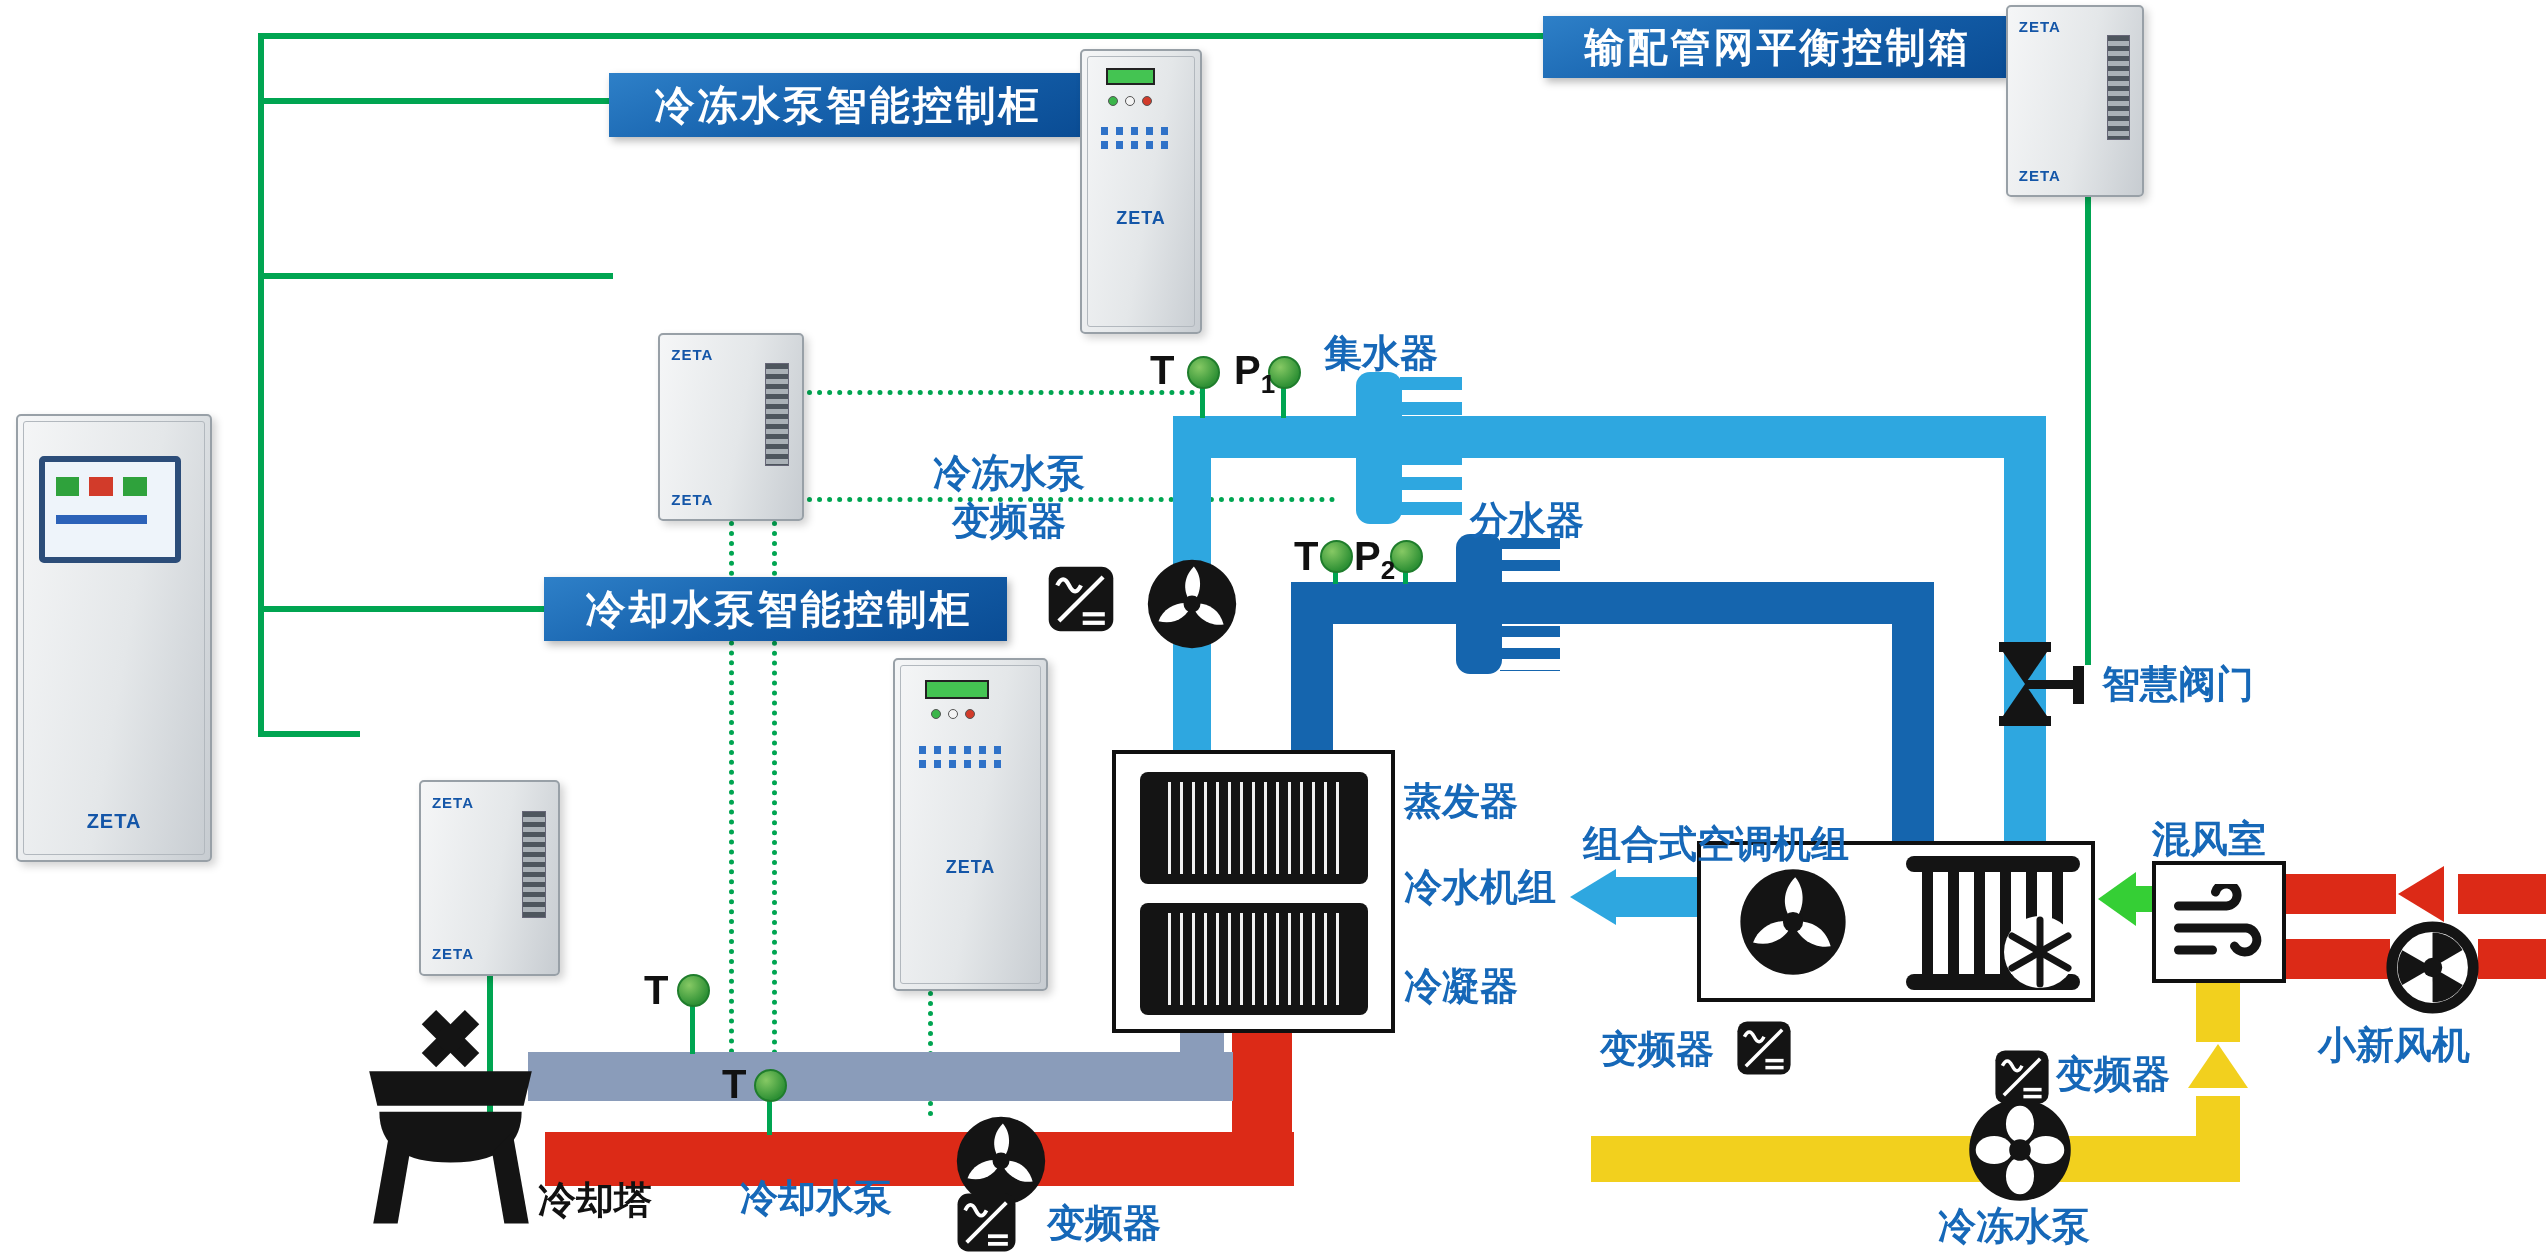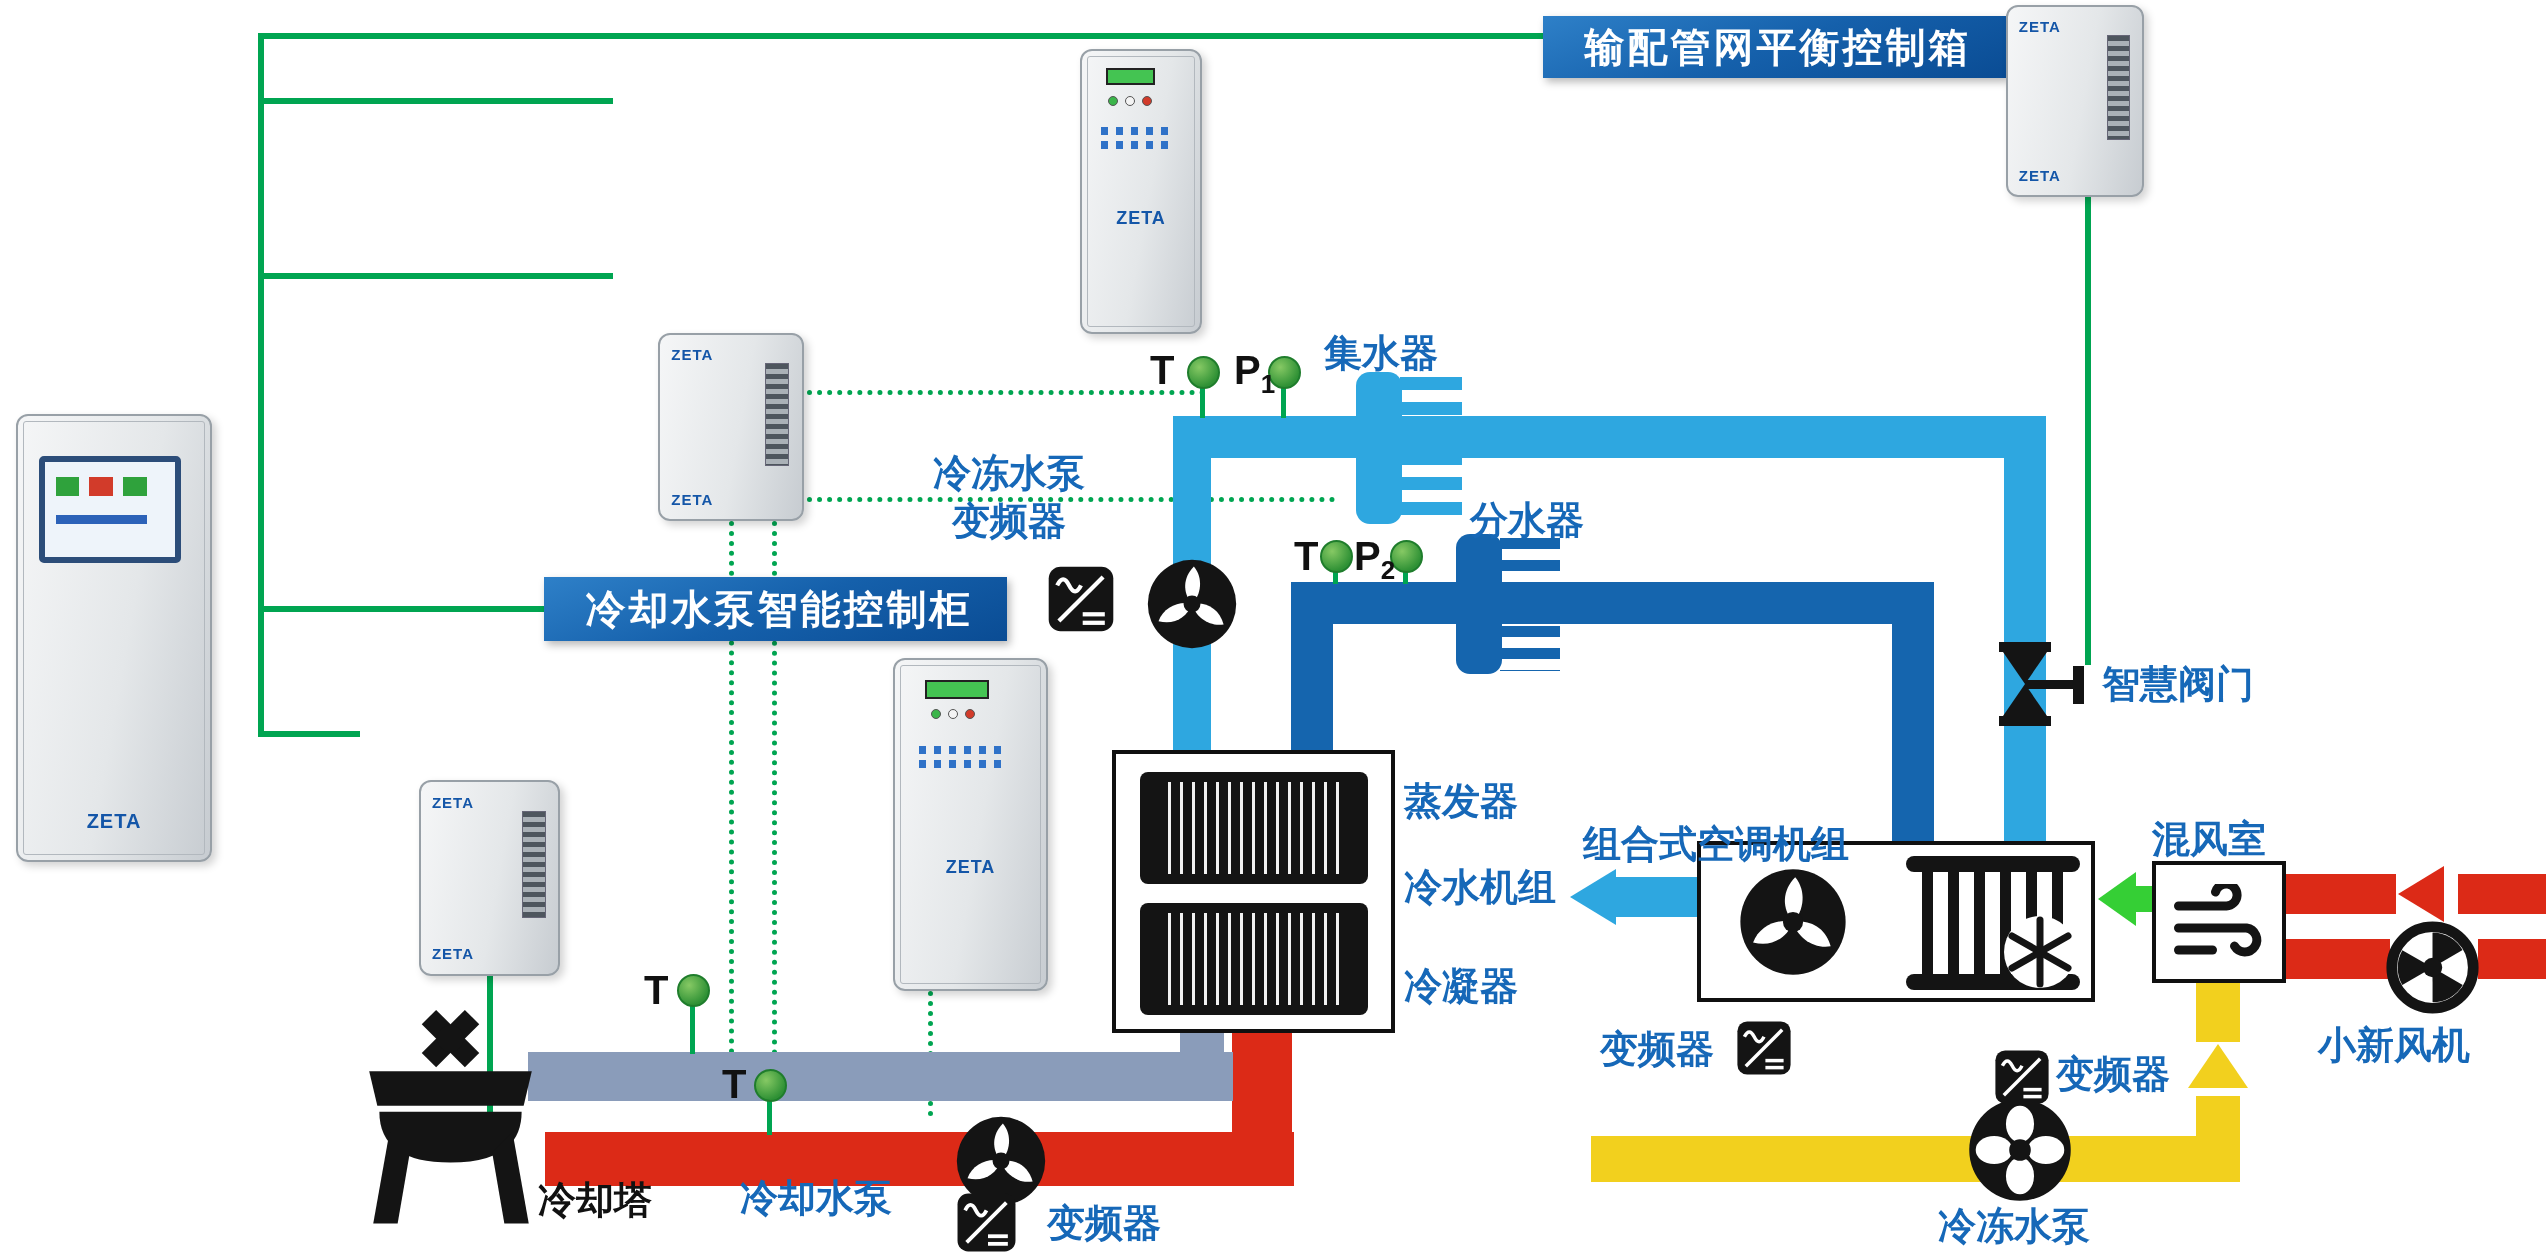--- a/index.html
+++ b/index.html
@@ -22,21 +22,21 @@
   .slabel{position:absolute;color:#111;font-size:40px;font-weight:bold;white-space:nowrap;}
   .slabel sub{font-size:26px;}
   .scircle{position:absolute;width:33px;height:33px;border-radius:50%;
     background:radial-gradient(circle at 35% 32%,#86c964,#2f9135 72%);border:2px solid #1f7d2c;}
   .sstem{position:absolute;width:5px;background:#00a551;}
   .box{position:absolute;background:#fff;border:4px solid #101010;}
   .hx{position:absolute;background:#141414;border-radius:8px;}
   .hx::before{content:"";position:absolute;left:28px;right:28px;top:10px;bottom:10px;
     background:repeating-linear-gradient(90deg,#f2f2f2 0 3px,#141414 3px 12px);}
   .cabinet,.wallbox{position:absolute;background:linear-gradient(100deg,#f5f6f7 0%,#e4e7e9 55%,#c7ccd1 100%);
-    border:2px solid #98a0a7;border-radius:12px;box-shadow:4px 4px 9px rgba(0,0,0,.18);}
+    border:2px solid #98a0a7;border-radius:5px;box-shadow:4px 4px 9px rgba(0,0,0,.18);}
   .cab-door{position:absolute;inset:5px;border:1px solid #b2b8be;border-radius:3px;}
   .cab-lcd{position:absolute;left:20%;top:6%;width:42%;height:6%;background:#44c452;border:2px solid #222;}
   .dots{position:absolute;display:flex;gap:7px;}
   .dot{width:10px;height:10px;border-radius:50%;border:1px solid #555;display:inline-block;}
   .cab-grid{position:absolute;left:16%;width:58%;height:22px;
     background:repeating-linear-gradient(90deg,#2f72c8 0 7px,transparent 7px 15px) top/100% 8px no-repeat,
                repeating-linear-gradient(90deg,#2f72c8 0 7px,transparent 7px 15px) bottom/100% 8px no-repeat;}
   .logo{position:absolute;color:#1456a8;font-weight:bold;letter-spacing:1px;}
   .screen{position:absolute;left:11%;top:9%;width:74%;height:24%;background:#eef4fa;border:6px solid #2c4d79;border-radius:5px;}
   .chip{position:absolute;}
@@ -258,20 +258,21 @@
   <div class="blabel" style="left:1583px;top:821px">组合式空调机组</div>
   <div class="blabel" style="left:2152px;top:816px">混风室</div>
   <div class="blabel" style="left:1600px;top:1026px">变频器</div>
   <div class="blabel" style="left:2056px;top:1051px">变频器</div>
   <div class="blabel" style="left:1047px;top:1200px">变频器</div>
   <div class="blabel" style="left:2318px;top:1022px">小新风机</div>
   <div class="blabel" style="left:1938px;top:1203px">冷冻水泵</div>
   <div class="klabel" style="left:538px;top:1175px">冷却塔</div>
   <div class="blabel" style="left:740px;top:1175px">冷却水泵</div>
 
+  <div class="banner" style="left:609px;top:73px;width:471px;height:64px">冷冻水泵智能控制柜</div>
   <div class="banner" style="left:544px;top:577px;width:463px;height:64px">冷却水泵智能控制柜</div>
   <div class="banner" style="left:1543px;top:16px;width:463px;height:62px">输配管网平衡控制箱</div>
 
   <div class="cabinet" style="left:16px;top:414px;width:196px;height:448px">
     <div class="cab-door"></div>
     <div class="screen">
       <span class="chip" style="left:8%;top:16%;width:18%;height:20%;background:#2fa23c"></span>
       <span class="chip" style="left:34%;top:16%;width:18%;height:20%;background:#d23b2a"></span>
       <span class="chip" style="left:60%;top:16%;width:18%;height:20%;background:#2fa23c"></span>
       <span class="chip" style="left:8%;top:56%;width:70%;height:10%;background:#2c62b8"></span>

